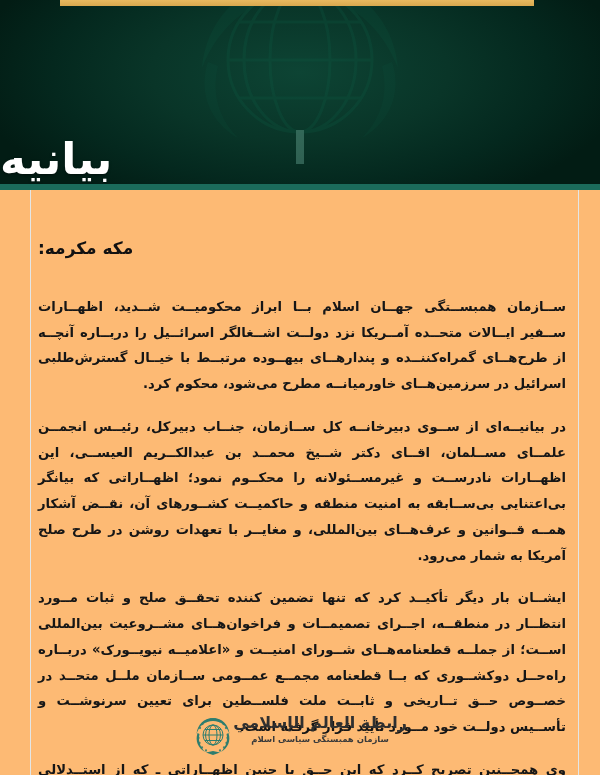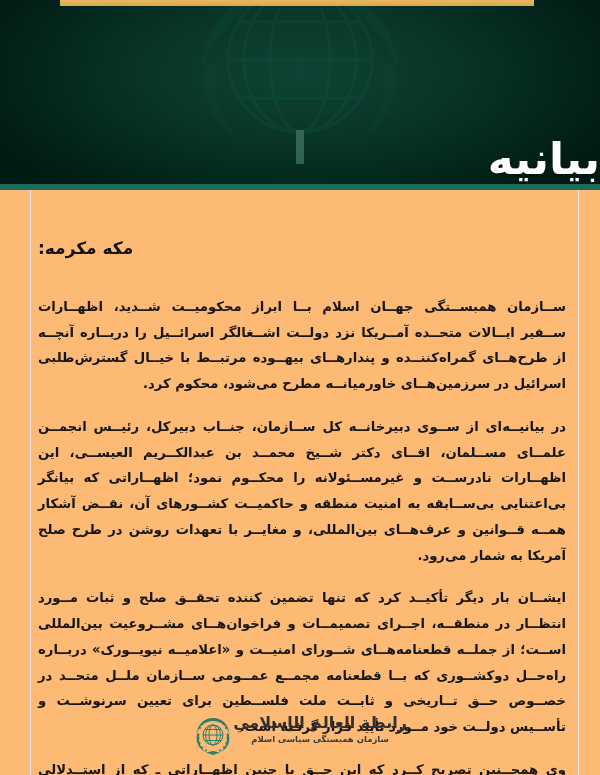--- a/index.html
+++ b/index.html
@@ -60,21 +60,21 @@
     width: 600px;
     height: 6px;
     background: #1b6b5b;
     z-index: 5;
   }
   .header-title {
     position: absolute;
     left: 0;
     right: 0;
     top: 106px;
-    text-align: right;
+    text-align: left;
     color: #ffffff;
     font-size: 44px;
     line-height: 1.1;
     font-weight: 700;
     letter-spacing: 0px;
     z-index: 3;
     text-shadow: 0 1px 3px rgba(0,0,0,0.45);
     font-family: "DejaVu Sans", "Liberation Sans", sans-serif;
   }
 

